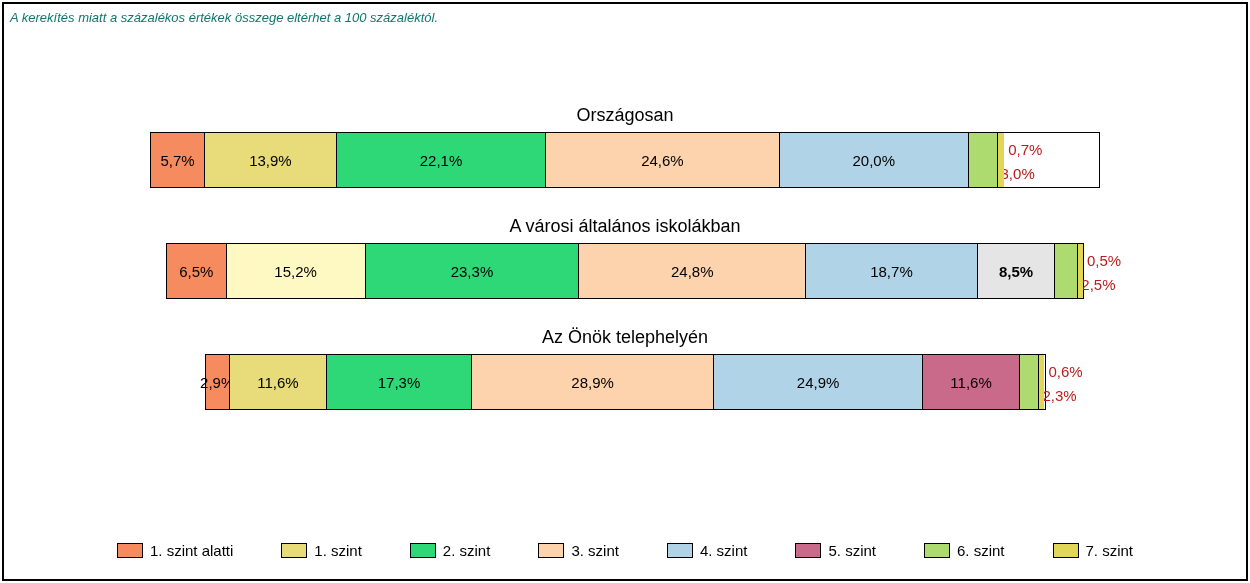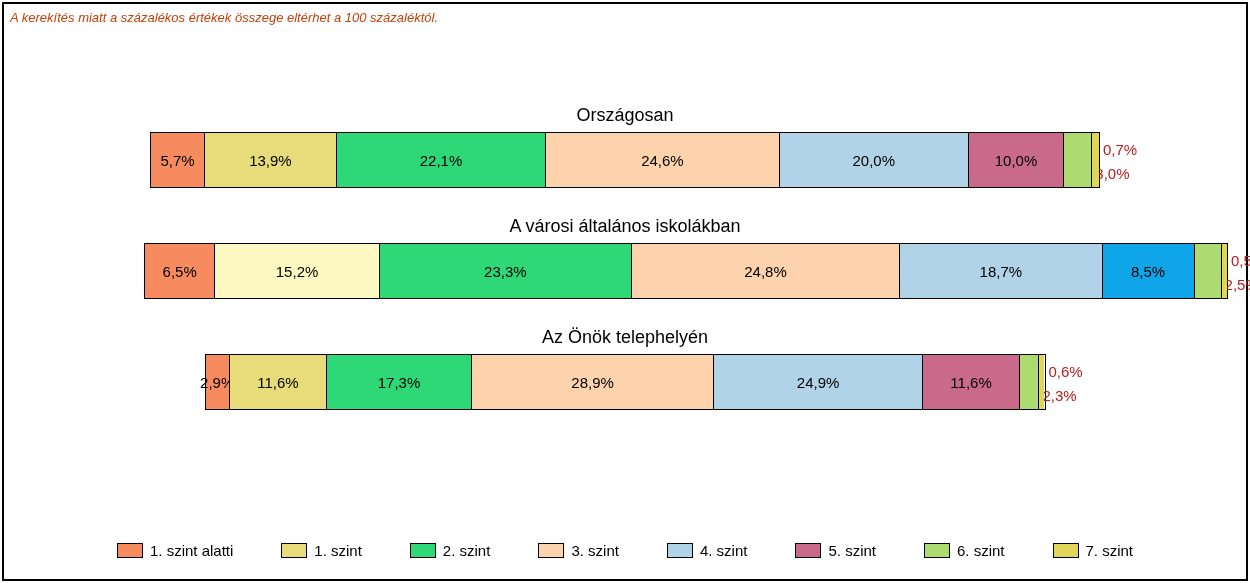--- a/index.html
+++ b/index.html
@@ -12,21 +12,21 @@
   .chart-container {
     border: 2px solid #000;
     width: 1246px;
     height: 579px;
     margin: 2px;
     position: relative;
     padding-top: 6px;
   }
   .note {
     font-style: italic;
-    color: #c2410c;
+    color: #0f766e;
     font-size: 13px;
     padding-left: 6px;
   }
   .bars-area {
     margin-top: 80px;
     padding: 0 140px;
   }
   .bar-group { margin-bottom: 28px; }
   .bar-title {
     text-align: center;
@@ -86,38 +86,37 @@
 
   <div class="bars-area">
       <div class="bar-group">
         <div class="bar-title">Országosan</div>
         <div class="bar-row" style="width: 950px;">
           <div class="seg" style="width: 5.7%; background: rgb(245, 139, 94);">5,7%</div>
           <div class="seg" style="width: 13.9%; background: rgb(232, 219, 122);">13,9%</div>
           <div class="seg" style="width: 22.1%; background: rgb(47, 216, 118);">22,1%</div>
           <div class="seg" style="width: 24.6%; background: rgb(252, 211, 173);">24,6%</div>
           <div class="seg" style="width: 20%; background: rgb(176, 211, 232);">20,0%</div>
-          <div class="seg" style="width: 10%; background: rgb(201, 106, 138);">10,0%</div>
           <div class="seg" style="width: 3%; background: rgb(174, 219, 112);">
             <div class="overflow-label" style="left: calc(100% + 4px); top: 32px;">3,0%</div>
           </div>
           <div class="seg" style="width: 0.7%; background: rgb(225, 214, 88);">
             <div class="overflow-label" style="left: calc(100% + 4px); top: 8px;">0,7%</div>
           </div>
         </div>
       </div>
       <div class="bar-group">
         <div class="bar-title">A városi általános iskolákban</div>
-        <div class="bar-row" style="width: 1084px;">
+        <div class="bar-row" style="width: 918px;">
           <div class="seg" style="width: 6.5%; background: rgb(245, 139, 94);">6,5%</div>
           <div class="seg" style="width: 15.2%; background: #fef9c3;">15,2%</div>
           <div class="seg" style="width: 23.3%; background: rgb(47, 216, 118);">23,3%</div>
           <div class="seg" style="width: 24.8%; background: rgb(252, 211, 173);">24,8%</div>
           <div class="seg" style="width: 18.7%; background: rgb(176, 211, 232);">18,7%</div>
-          <div class="seg" style="width: 8.5%; background: #0ea5e9;">8,5%</div>
+          <div class="seg" style="width: 8.5%; background: #e5e5e5; font-weight: bold;">8,5%</div>
           <div class="seg" style="width: 2.5%; background: rgb(174, 219, 112);">
             <div class="overflow-label" style="left: calc(100% + 4px); top: 32px;">2,5%</div>
           </div>
           <div class="seg" style="width: 0.5%; background: rgb(225, 214, 88);">
             <div class="overflow-label" style="left: calc(100% + 4px); top: 8px;">0,5%</div>
           </div>
         </div>
       </div>
       <div class="bar-group">
         <div class="bar-title">Az Önök telephelyén</div>

